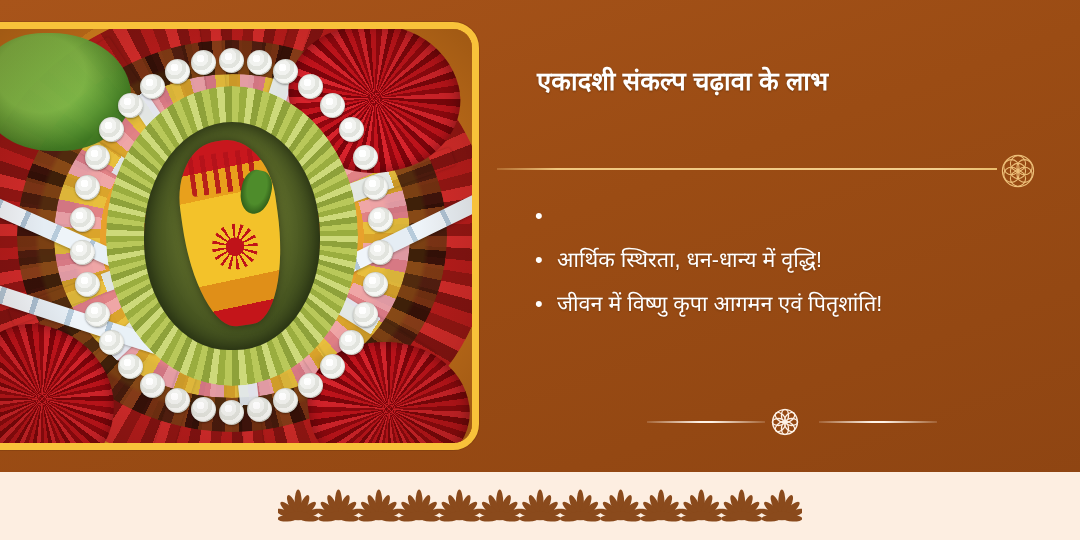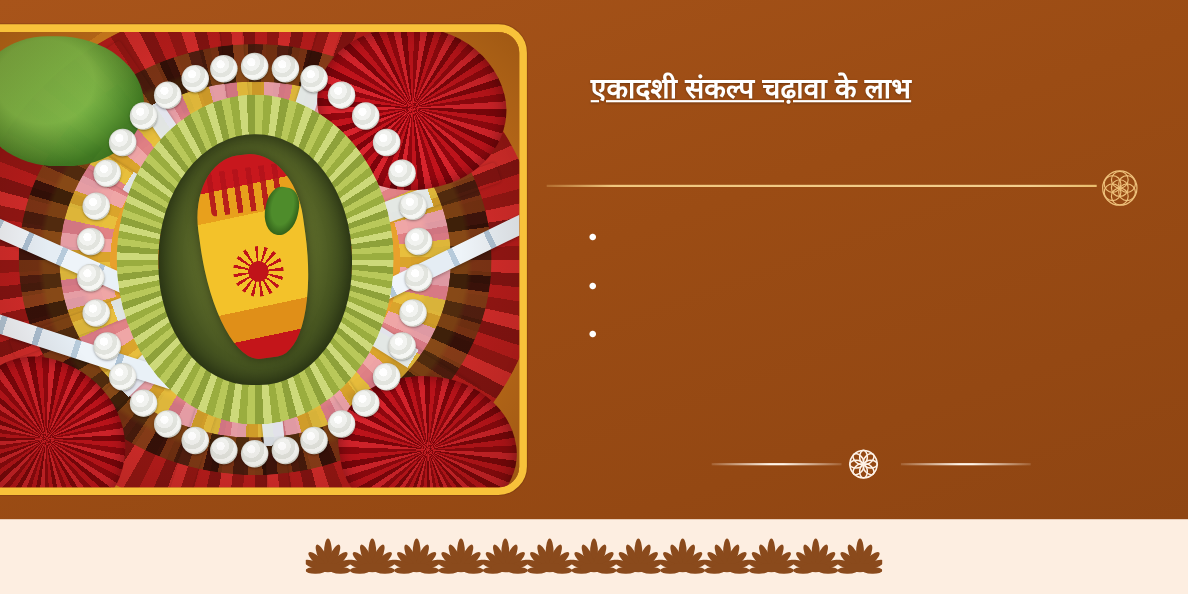--- a/index.html
+++ b/index.html
@@ -193,21 +193,20 @@
   }
 
   
   .content { position:absolute; left:497px; top:0; width:583px; height:472px; }
 
   .title {
     position:absolute; left:40px; top:66px; width:470px;
     font-size:25.5px; font-weight:700; color:#ffffff;
     letter-spacing:.2px; line-height:1.25;
     text-shadow:0 1px 2px rgba(0,0,0,.28);
-    text-decoration:underline;
   }
   .rule-row { position:absolute; left:0; top:150px; width:583px; height:40px; }
   .rule-line {
     position:absolute; left:0; top:18px; width:500px; height:2px;
     background:linear-gradient(90deg, rgba(242,199,122,.25) 0%, #f0c77e 12%, #f3cf8e 88%, #e9bd6d 100%);
   }
   .rosette-gold { position:absolute; left:498px; top:-2px; }
 
   .bullets { position:absolute; left:38px; top:196px; width:520px; }
   .bullet-row { display:flex; align-items:flex-start; margin-bottom:4px; }
@@ -325,23 +324,25 @@
         </svg>
       </div>
     </div>
 
     <div class="bullets">
       <div class="bullet-row">
         <span class="bullet-dot">•</span>
       </div>
       <div class="bullet-row">
         <span class="bullet-dot">•</span>
+        <span class="bullet-text">आर्थिक स्थिरता, धन-धान्य में वृद्धि!</span>
       </div>
       <div class="bullet-row">
         <span class="bullet-dot">•</span>
+        <span class="bullet-text">जीवन में विष्णु कृपा आगमन एवं पितृशांति!</span>
       </div>
     </div>
 
     <div class="divider">
       <div class="div-line l"></div>
       <div class="rosette-white">
         <svg width="36" height="36" viewBox="0 0 36 36" aria-hidden="true">
           <g fill="none" stroke="#fdf1e6" stroke-width="1.4">
             <circle cx="18" cy="18" r="12.4"></circle>
             <g>

